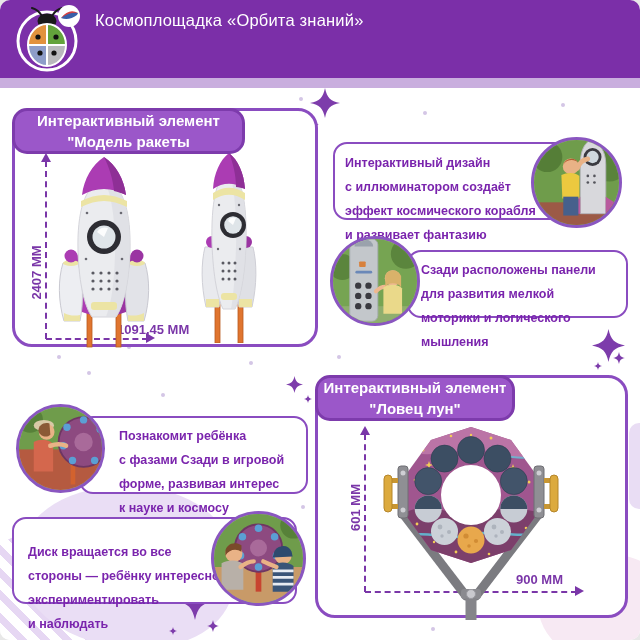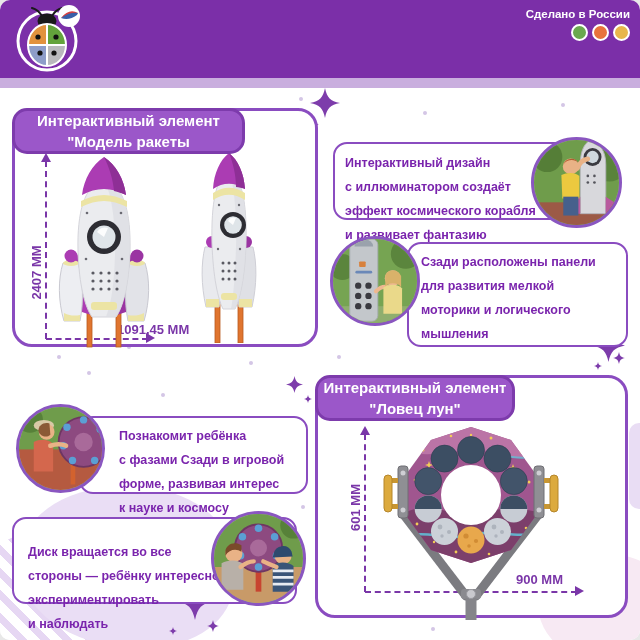--- a/index.html
+++ b/index.html
@@ -132,28 +132,21 @@
           <circle cx="42" cy="34" r="2.6" fill="#111"></circle>
         <circle cx="26" cy="50" r="2.6" fill="#111"></circle>
           <circle cx="40" cy="50" r="2.6" fill="#111"></circle>
         <g>
           <circle cx="55" cy="13" r="11" fill="#ffffff"></circle>
           <path d="M47,15 Q55,5 64,10 Q56,12 47,15 Z" fill="#d84040"></path>
           <path d="M47,15 Q55,18 63,12 L64,10 Q55,9 47,15 Z" fill="#3a5fa8"></path>
         </g>
       </svg>
     </div>
-    <div class="made-in">
-      <div class="made-in-label">Сделано в России</div>
-      <div class="made-in-dots">
-        <span class="mdot g"></span>
-        <span class="mdot o"></span>
-        <span class="mdot y"></span>
-      </div>
-    </div>
+    <div class="h-sub">Космоплощадка «Орбита знаний»</div>
   </div>
   <div class="header-strip"></div>
 
   <div class="card" style="left:12px;top:108px;width:306px;height:239px;">
     <div class="plabel" style="width:233px;height:46px;">Интерактивный элемент
 "Модель ракеты</div>
 
     <div class="dimv" style="left:30px;top:50px;height:178px;"></div>
     <div class="arr-up" style="left:26px;top:42px;"></div>
     <div class="dimh" style="left:31px;top:227px;width:102px;"></div>
@@ -273,21 +266,21 @@
           <circle cx="64" cy="45" r="1.4"></circle>
         </g>
       <path d="M46,30 C48,24 52,21 57,20" stroke="#e9b286" stroke-width="5" fill="none" stroke-linecap="round"></path>
       <circle cx="39" cy="28" r="8.5" fill="#e9b286"></circle>
       <path d="M31,26 A9,9 0 0 1 47,24 C43,20 35,20 31,26 Z" fill="#b35c31"></path>
       <path d="M29,37 C35,34 44,34 48,38 L48,62 L30,62 Z" fill="#ecc93f"></path>
       <rect x="31" y="60" width="16" height="20" fill="#46608c"></rect>
     </svg>
   </div>
 
-  <div class="ipanel" style="left:407px;top:242px;width:221px;height:105px;padding:6px 12px;">
+  <div class="ipanel" style="left:407px;top:250px;width:221px;height:68px;padding:6px 12px;">
     <div class="ptext">Сзади расположены панели
 для развития мелкой
 моторики и логического
 мышления</div>
   </div>
   <div class="photo" style="left:330px;top:236px;width:90px;height:90px;">
     <svg viewBox="0 0 90 90">
       <rect width="90" height="90" fill="#76a452"></rect>
       <circle cx="78" cy="16" r="16" fill="#3f6628" opacity="0.5"></circle>
       <circle cx="10" cy="30" r="14" fill="#3f6628" opacity="0.5"></circle>

